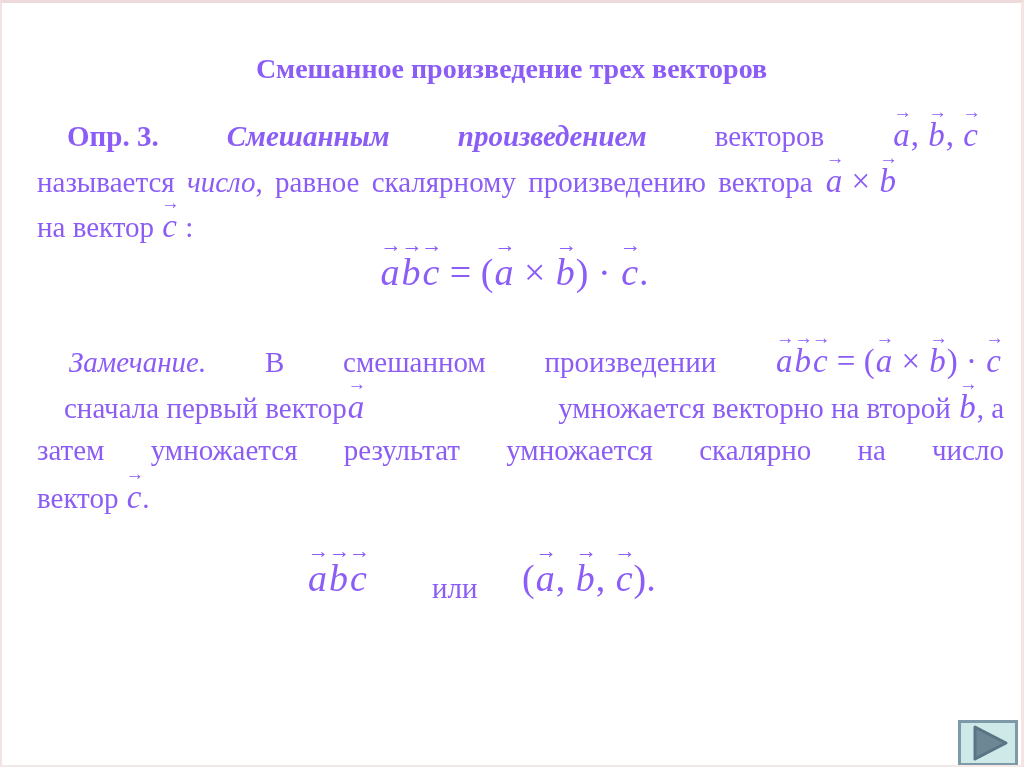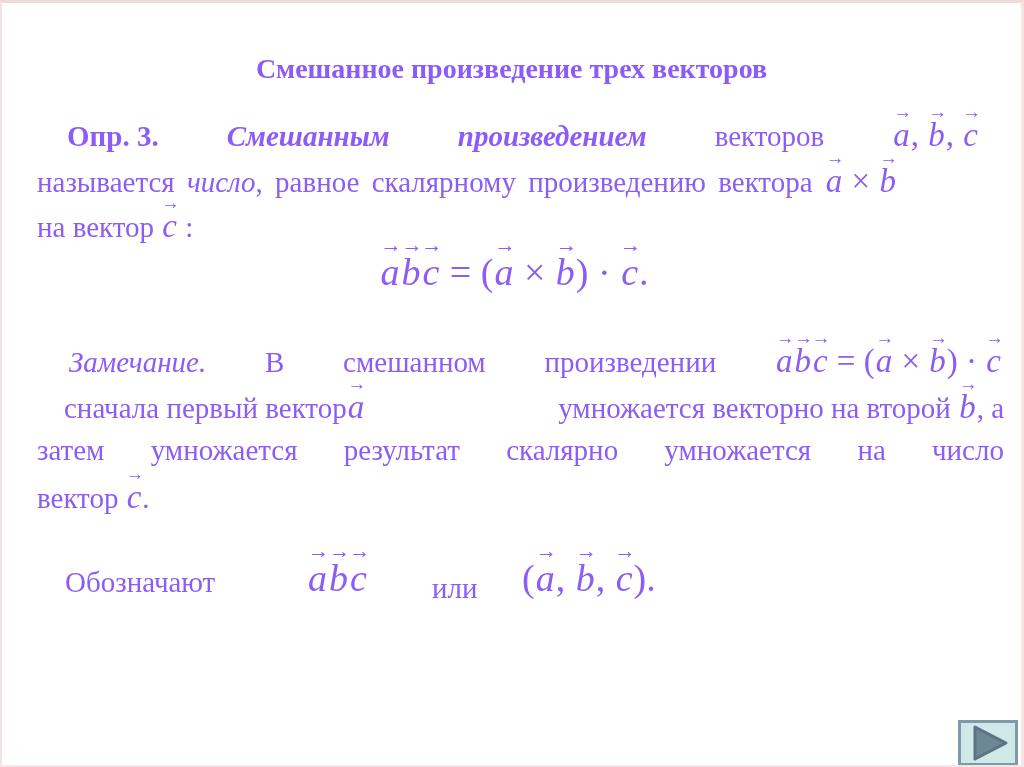--- a/index.html
+++ b/index.html
@@ -103,30 +103,29 @@
         <span class="seg seg-m"><span class="vec"><span class="vec-arrow">→</span>a</span><span class="vec"><span class="vec-arrow">→</span>b</span><span class="vec"><span class="vec-arrow">→</span>c</span> = (<span class="vec"><span class="vec-arrow">→</span>a</span> × <span class="vec"><span class="vec-arrow">→</span>b</span>) · <span class="vec"><span class="vec-arrow">→</span>c</span></span>
       </div>
     <div id="rem-l2" class="line just">
       <span class="group"><span class="seg seg-n">сначала первый вектор</span><span class="seg seg-m"><span class="vec"><span class="vec-arrow">→</span>a</span></span></span>
       <span class="group"><span class="seg seg-n">умножается векторно на второй </span><span class="seg seg-m"><span class="vec"><span class="vec-arrow">→</span>b</span></span><span class="seg seg-n">, а</span></span>
     </div>
     <div id="rem-l3" class="line just">
         <span class="seg seg-n">затем</span>
         <span class="seg seg-n">умножается</span>
         <span class="seg seg-n">результат</span>
+        <span class="seg seg-n">умножается</span>
         <span class="seg seg-n">скалярно</span>
-        <span class="seg seg-n">умножается</span>
         <span class="seg seg-n">на</span>
         <span class="seg seg-n">число</span>
       </div>
     <div id="rem-l4" class="line"><span class="seg seg-n">вектор </span><span class="seg seg-m"><span class="vec"><span class="vec-arrow">→</span>c</span></span><span class="seg seg-n">.</span></div>
   </div>
 
   <div id="denote" class="line">
-    <span id="den-word" class="pos">Обозначают</span>
     <span id="den-m1" class="pos"><span class="seg seg-m"><span class="vec"><span class="vec-arrow">→</span>a</span><span class="vec"><span class="vec-arrow">→</span>b</span><span class="vec"><span class="vec-arrow">→</span>c</span></span></span>
     <span id="den-or" class="pos">или</span>
     <span id="den-m2" class="pos"><span class="seg seg-m">(<span class="vec"><span class="vec-arrow">→</span>a</span>, <span class="vec"><span class="vec-arrow">→</span>b</span>, <span class="vec"><span class="vec-arrow">→</span>c</span>).</span></span>
   </div>
 
   <button id="nav-btn">
     <svg width="60" height="46" viewBox="0 0 60 46">
       <rect x="1.5" y="1.5" width="57" height="43" stroke-width="3" fill="#cfe9e8"></rect>
       <rect x="1.5" y="1.5" width="57" height="43" fill="none" stroke-width="3" stroke="#7e99a7"></rect>
       <polygon points="17,7 48,23 17,39" stroke-width="3" stroke-linejoin="round" fill="#6d8894"></polygon>

